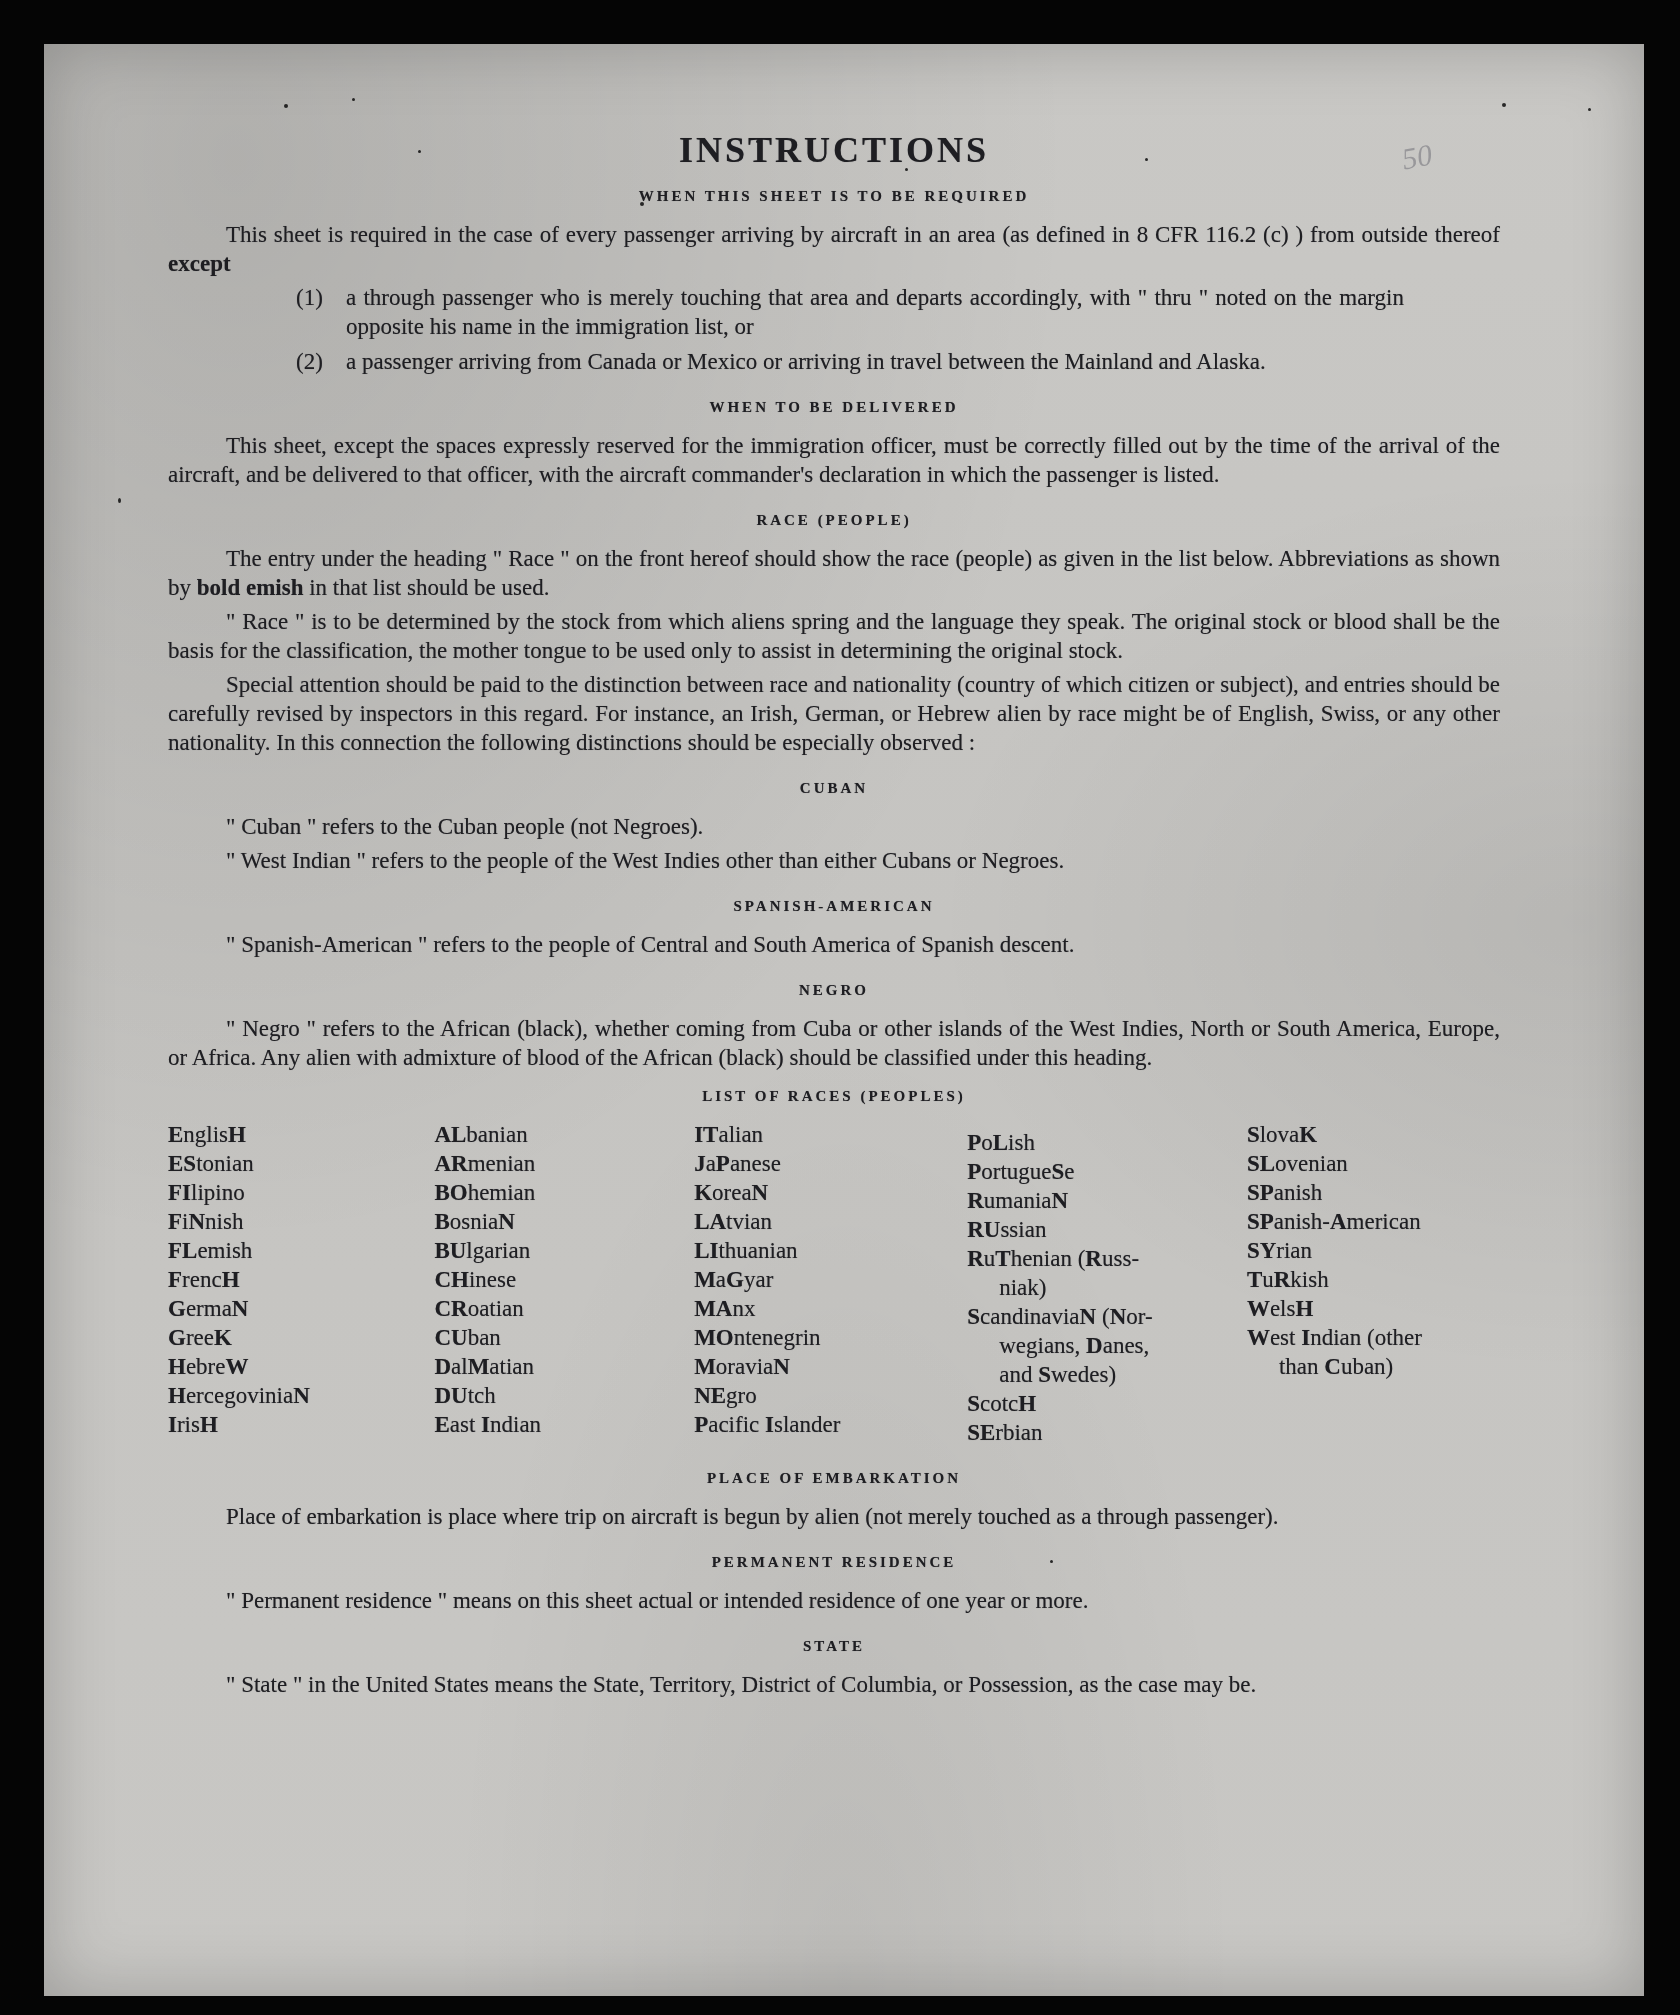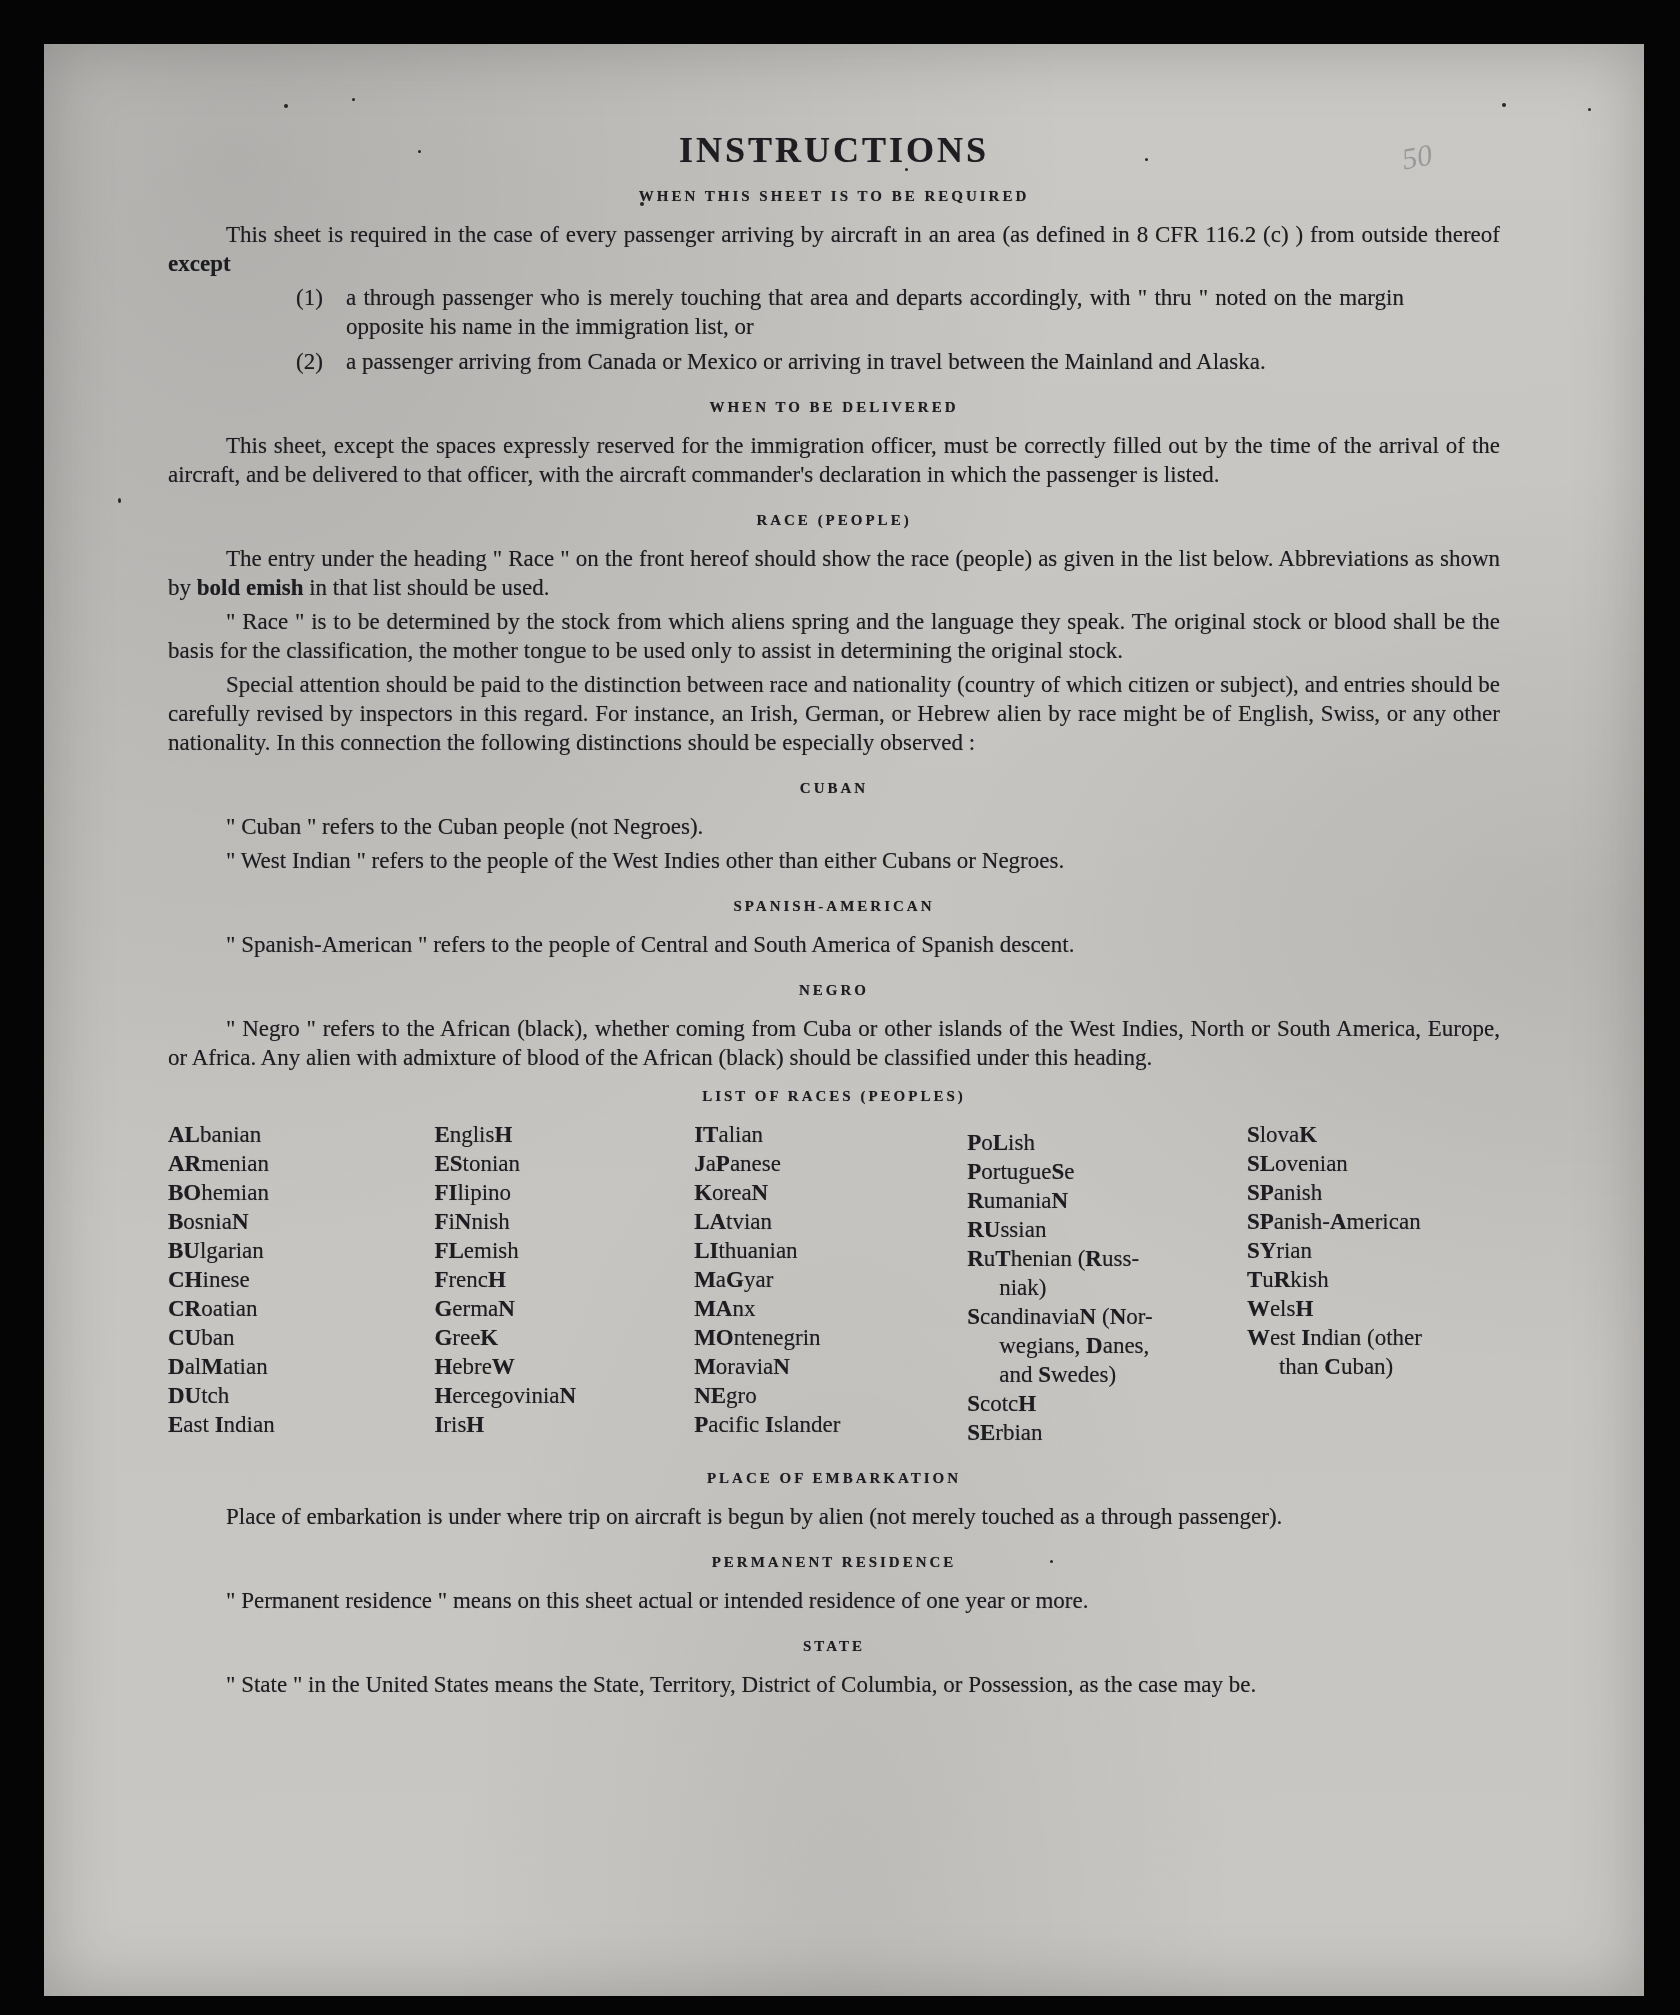--- a/index.html
+++ b/index.html
@@ -150,46 +150,46 @@
 
       <h2 class="hd">SPANISH-AMERICAN</h2>
       <p class="para">" Spanish-American " refers to the people of Central and South America of Spanish descent.</p>
 
       <h2 class="hd">NEGRO</h2>
       <p class="para">" Negro " refers to the African (black), whether coming from Cuba or other islands of the West Indies, North or South America, Europe, or Africa. Any alien with admixture of blood of the African (black) should be classified under this heading.</p>
 
       <h2 class="hd" style="margin-top:10px;">LIST OF RACES (PEOPLES)</h2>
       <div class="races">
           <div class="race-col">
+            <div class="race-line"><b>E</b>nglis<b>H</b></div>
+            <div class="race-line"><b>ES</b>tonian</div>
+            <div class="race-line"><b>FI</b>lipino</div>
+            <div class="race-line"><b>F</b>i<b>N</b>nish</div>
+            <div class="race-line"><b>FL</b>emish</div>
+            <div class="race-line"><b>F</b>renc<b>H</b></div>
+            <div class="race-line"><b>G</b>erma<b>N</b></div>
+            <div class="race-line"><b>G</b>ree<b>K</b></div>
+            <div class="race-line"><b>H</b>ebre<b>W</b></div>
+            <div class="race-line"><b>H</b>ercegovinia<b>N</b></div>
+            <div class="race-line"><b>I</b>ris<b>H</b></div>
+          </div>
+          <div class="race-col">
             <div class="race-line"><b>AL</b>banian</div>
             <div class="race-line"><b>AR</b>menian</div>
             <div class="race-line"><b>BO</b>hemian</div>
             <div class="race-line"><b>B</b>osnia<b>N</b></div>
             <div class="race-line"><b>BU</b>lgarian</div>
             <div class="race-line"><b>CH</b>inese</div>
             <div class="race-line"><b>CR</b>oatian</div>
             <div class="race-line"><b>CU</b>ban</div>
             <div class="race-line"><b>D</b>al<b>M</b>atian</div>
             <div class="race-line"><b>DU</b>tch</div>
             <div class="race-line"><b>E</b>ast <b>I</b>ndian</div>
           </div>
           <div class="race-col">
-            <div class="race-line"><b>E</b>nglis<b>H</b></div>
-            <div class="race-line"><b>ES</b>tonian</div>
-            <div class="race-line"><b>FI</b>lipino</div>
-            <div class="race-line"><b>F</b>i<b>N</b>nish</div>
-            <div class="race-line"><b>FL</b>emish</div>
-            <div class="race-line"><b>F</b>renc<b>H</b></div>
-            <div class="race-line"><b>G</b>erma<b>N</b></div>
-            <div class="race-line"><b>G</b>ree<b>K</b></div>
-            <div class="race-line"><b>H</b>ebre<b>W</b></div>
-            <div class="race-line"><b>H</b>ercegovinia<b>N</b></div>
-            <div class="race-line"><b>I</b>ris<b>H</b></div>
-          </div>
-          <div class="race-col">
             <div class="race-line"><b>IT</b>alian</div>
             <div class="race-line"><b>J</b>a<b>P</b>anese</div>
             <div class="race-line"><b>K</b>orea<b>N</b></div>
             <div class="race-line"><b>LA</b>tvian</div>
             <div class="race-line"><b>LI</b>thuanian</div>
             <div class="race-line"><b>M</b>a<b>G</b>yar</div>
             <div class="race-line"><b>MA</b>nx</div>
             <div class="race-line"><b>MO</b>ntenegrin</div>
             <div class="race-line"><b>M</b>oravia<b>N</b></div>
             <div class="race-line"><b>NE</b>gro</div>
@@ -215,21 +215,21 @@
             <div class="race-line"><b>SP</b>anish-<b>A</b>merican</div>
             <div class="race-line"><b>SY</b>rian</div>
             <div class="race-line"><b>T</b>u<b>R</b>kish</div>
             <div class="race-line"><b>W</b>els<b>H</b></div>
             <div class="race-line"><b>W</b>est <b>I</b>ndian (other</div>
             <div class="race-line indent">than <b>C</b>uban)</div>
           </div>
         </div>
 
       <h2 class="hd">PLACE OF EMBARKATION</h2>
-      <p class="para">Place of embarkation is under where trip on aircraft is begun by alien (not merely touched as a through passenger).</p>
+      <p class="para">Place of embarkation is place where trip on aircraft is begun by alien (not merely touched as a through passenger).</p>
 
       <h2 class="hd">PERMANENT RESIDENCE</h2>
       <p class="para">" Permanent residence " means on this sheet actual or intended residence of one year or more.</p>
 
       <h2 class="hd">STATE</h2>
       <p class="para">" State " in the United States means the State, Territory, District of Columbia, or Possession, as the case may be.</p>
 
     </div>
   </div>
 </div>

